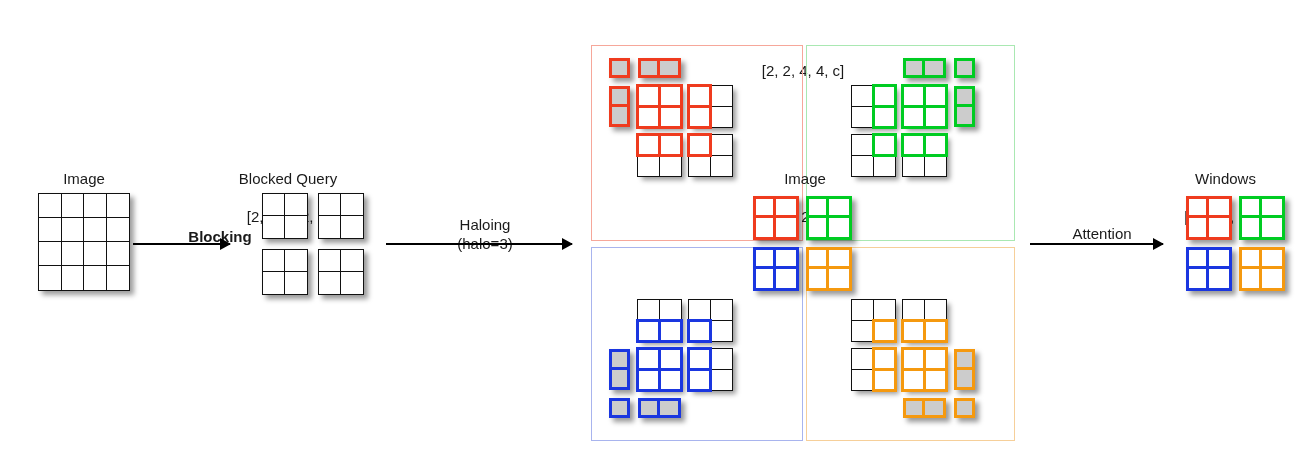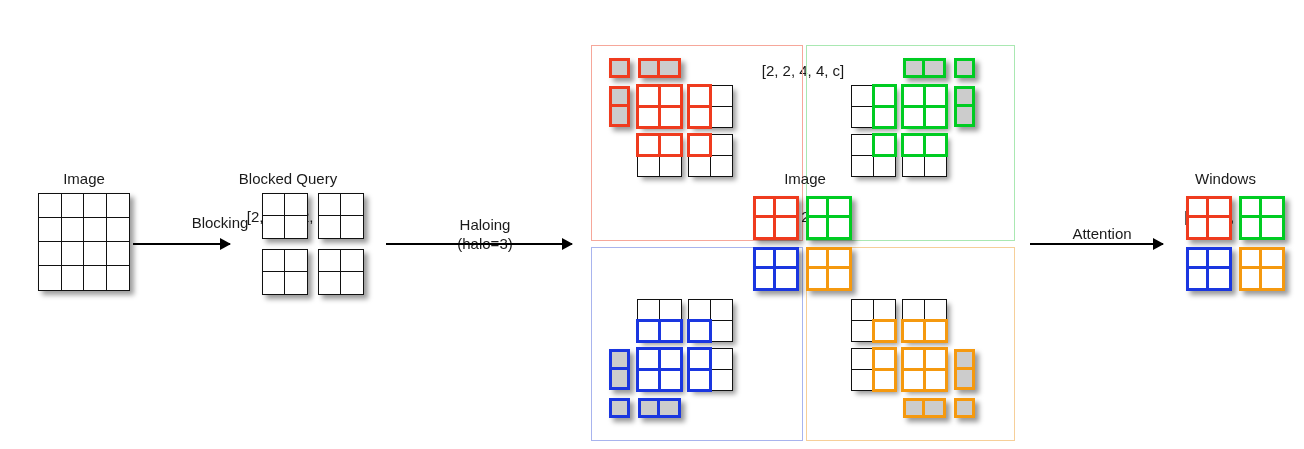--- a/index.html
+++ b/index.html
@@ -50,21 +50,21 @@
   <div></div>
     <div></div>
     <div></div>
     <div class="lastcol"></div>
   <div class="lastrow"></div>
     <div class="lastrow"></div>
     <div class="lastrow"></div>
     <div class="lastrow lastcol"></div>
 </div>
 
-<div class="lbl" style="left:140px;top:194px;width:160px;">
+<div class="lbl" style="left:140px;top:208px;width:160px;font-weight:bold;">
   <span>Blocking</span>
 </div>
 <div class="arrow" style="left:133px;top:243px;width:97px;"></div>
 
 <div class="lbl" style="left:204px;top:150px;width:168px;">
   <span>Blocked Query</span><br>
   <span>[2, 2, 2, 2, c]</span>
 </div>
 <div id="blocked-holder" style="position:absolute;left:262px;top:193px;width:104px;height:104px;">
     <div class="b2" style="left: 0px; top: 0px; width: 46px; height: 46px; border: 1.8px solid rgb(17, 17, 17);">

